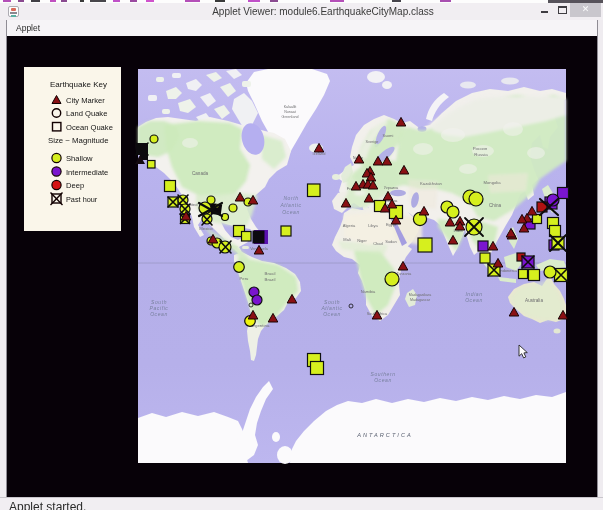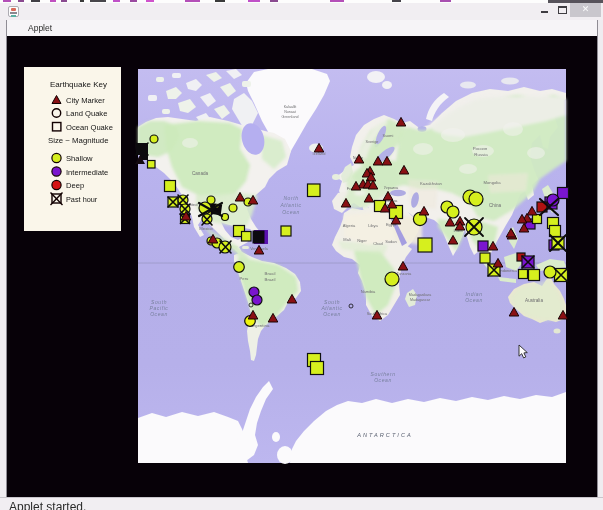--- a/index.html
+++ b/index.html
@@ -3,21 +3,21 @@
 <meta charset="utf-8">
 <style>
   html,body{margin:0;padding:0;width:603px;height:510px;overflow:hidden;background:#efecf0;}
   *{box-sizing:border-box;font-family:"Liberation Sans",sans-serif;}
   .abs{position:absolute;}
   #stage{position:relative;width:603px;height:510px;}
   #topstrip{left:0;top:0;width:603px;height:3px;background:#fdfdfd;}
   #titlebar{left:0;top:3px;width:603px;height:17px;background:#f1eef2;}
   #title{left:43px;top:6px;width:560px;text-align:center;font-size:10px;color:#3a3a3a;letter-spacing:0px;}
   #menubar{left:0;top:20px;width:603px;height:16px;background:#f6f4f7;}
-  #menutext{left:28px;top:23px;font-size:8.5px;color:#2a2a2a;}
+  #menutext{left:16px;top:23px;font-size:8.5px;color:#2a2a2a;}
   #canvas{left:7px;top:36px;width:590px;height:461px;background:#070108;}
   #statusbar{left:0;top:497px;width:603px;height:13px;background:#f1eef2;border-top:1px solid #c9c6cc;}
   #statustext{left:9px;top:500px;font-size:12px;color:#2a2a2a;}
   #leftborder{left:0;top:20px;width:7px;height:477px;background:#efecf0;border-right:1px solid #8f8c94;}
   #rightborder{left:597px;top:20px;width:6px;height:477px;background:#efecf0;border-left:1px solid #8f8c94;}
   
   #minbtn{left:541px;top:11px;width:7px;height:2px;background:#3f3d42;}
   #maxbtn{left:558px;top:6px;width:9px;height:8px;border:1px solid #3f3d42;border-top:2px solid #3f3d42;}
   #closebtn{left:570px;top:3px;width:31px;height:14px;background:#c9c7cd;color:#fbfbfc;font-size:9px;text-align:center;line-height:13px;}
   #winicon{left:8px;top:6px;width:11px;height:11px;background:#fcfcfd;border:1px solid #aeacb3;border-radius:2px;}
@@ -46,20 +46,21 @@
     <div class="abs" style="left:330px;top:0;width:14px;height:2px;background:#b44fb8;"></div>
     <div class="abs" style="left:392px;top:0;width:9px;height:2px;background:#45434a;"></div>
     <div class="abs" style="left:440px;top:0;width:11px;height:2px;background:#a84fb0;"></div>
   </div>
   <div class="abs" id="titlebar"></div>
   <div class="abs" id="winicon">
     <div class="abs" style="left:2px;top:1px;width:5px;height:3px;background:#d86a5a;border-radius:1px;"></div>
     <div class="abs" style="left:1px;top:5px;width:7px;height:2px;background:#8a8890;"></div>
     <div class="abs" style="left:2px;top:8px;width:5px;height:2px;background:#5ab0a2;"></div>
   </div>
+  <div class="abs" id="title">Applet Viewer: module6.EarthquakeCityMap.class</div>
   <div class="abs" id="minbtn"></div>
   <div class="abs" id="maxbtn"></div>
   <div class="abs" id="closebtn">✕</div>
   <div class="abs" id="menubar"></div>
   <div class="abs" id="menutext">Applet</div>
   <div class="abs" id="canvas"></div>
   <div class="abs" id="leftborder"></div>
   <div class="abs" id="rightborder"></div>
   <div class="abs" id="statusbar"></div>
   <div class="abs" id="statustext">Applet started.</div>

